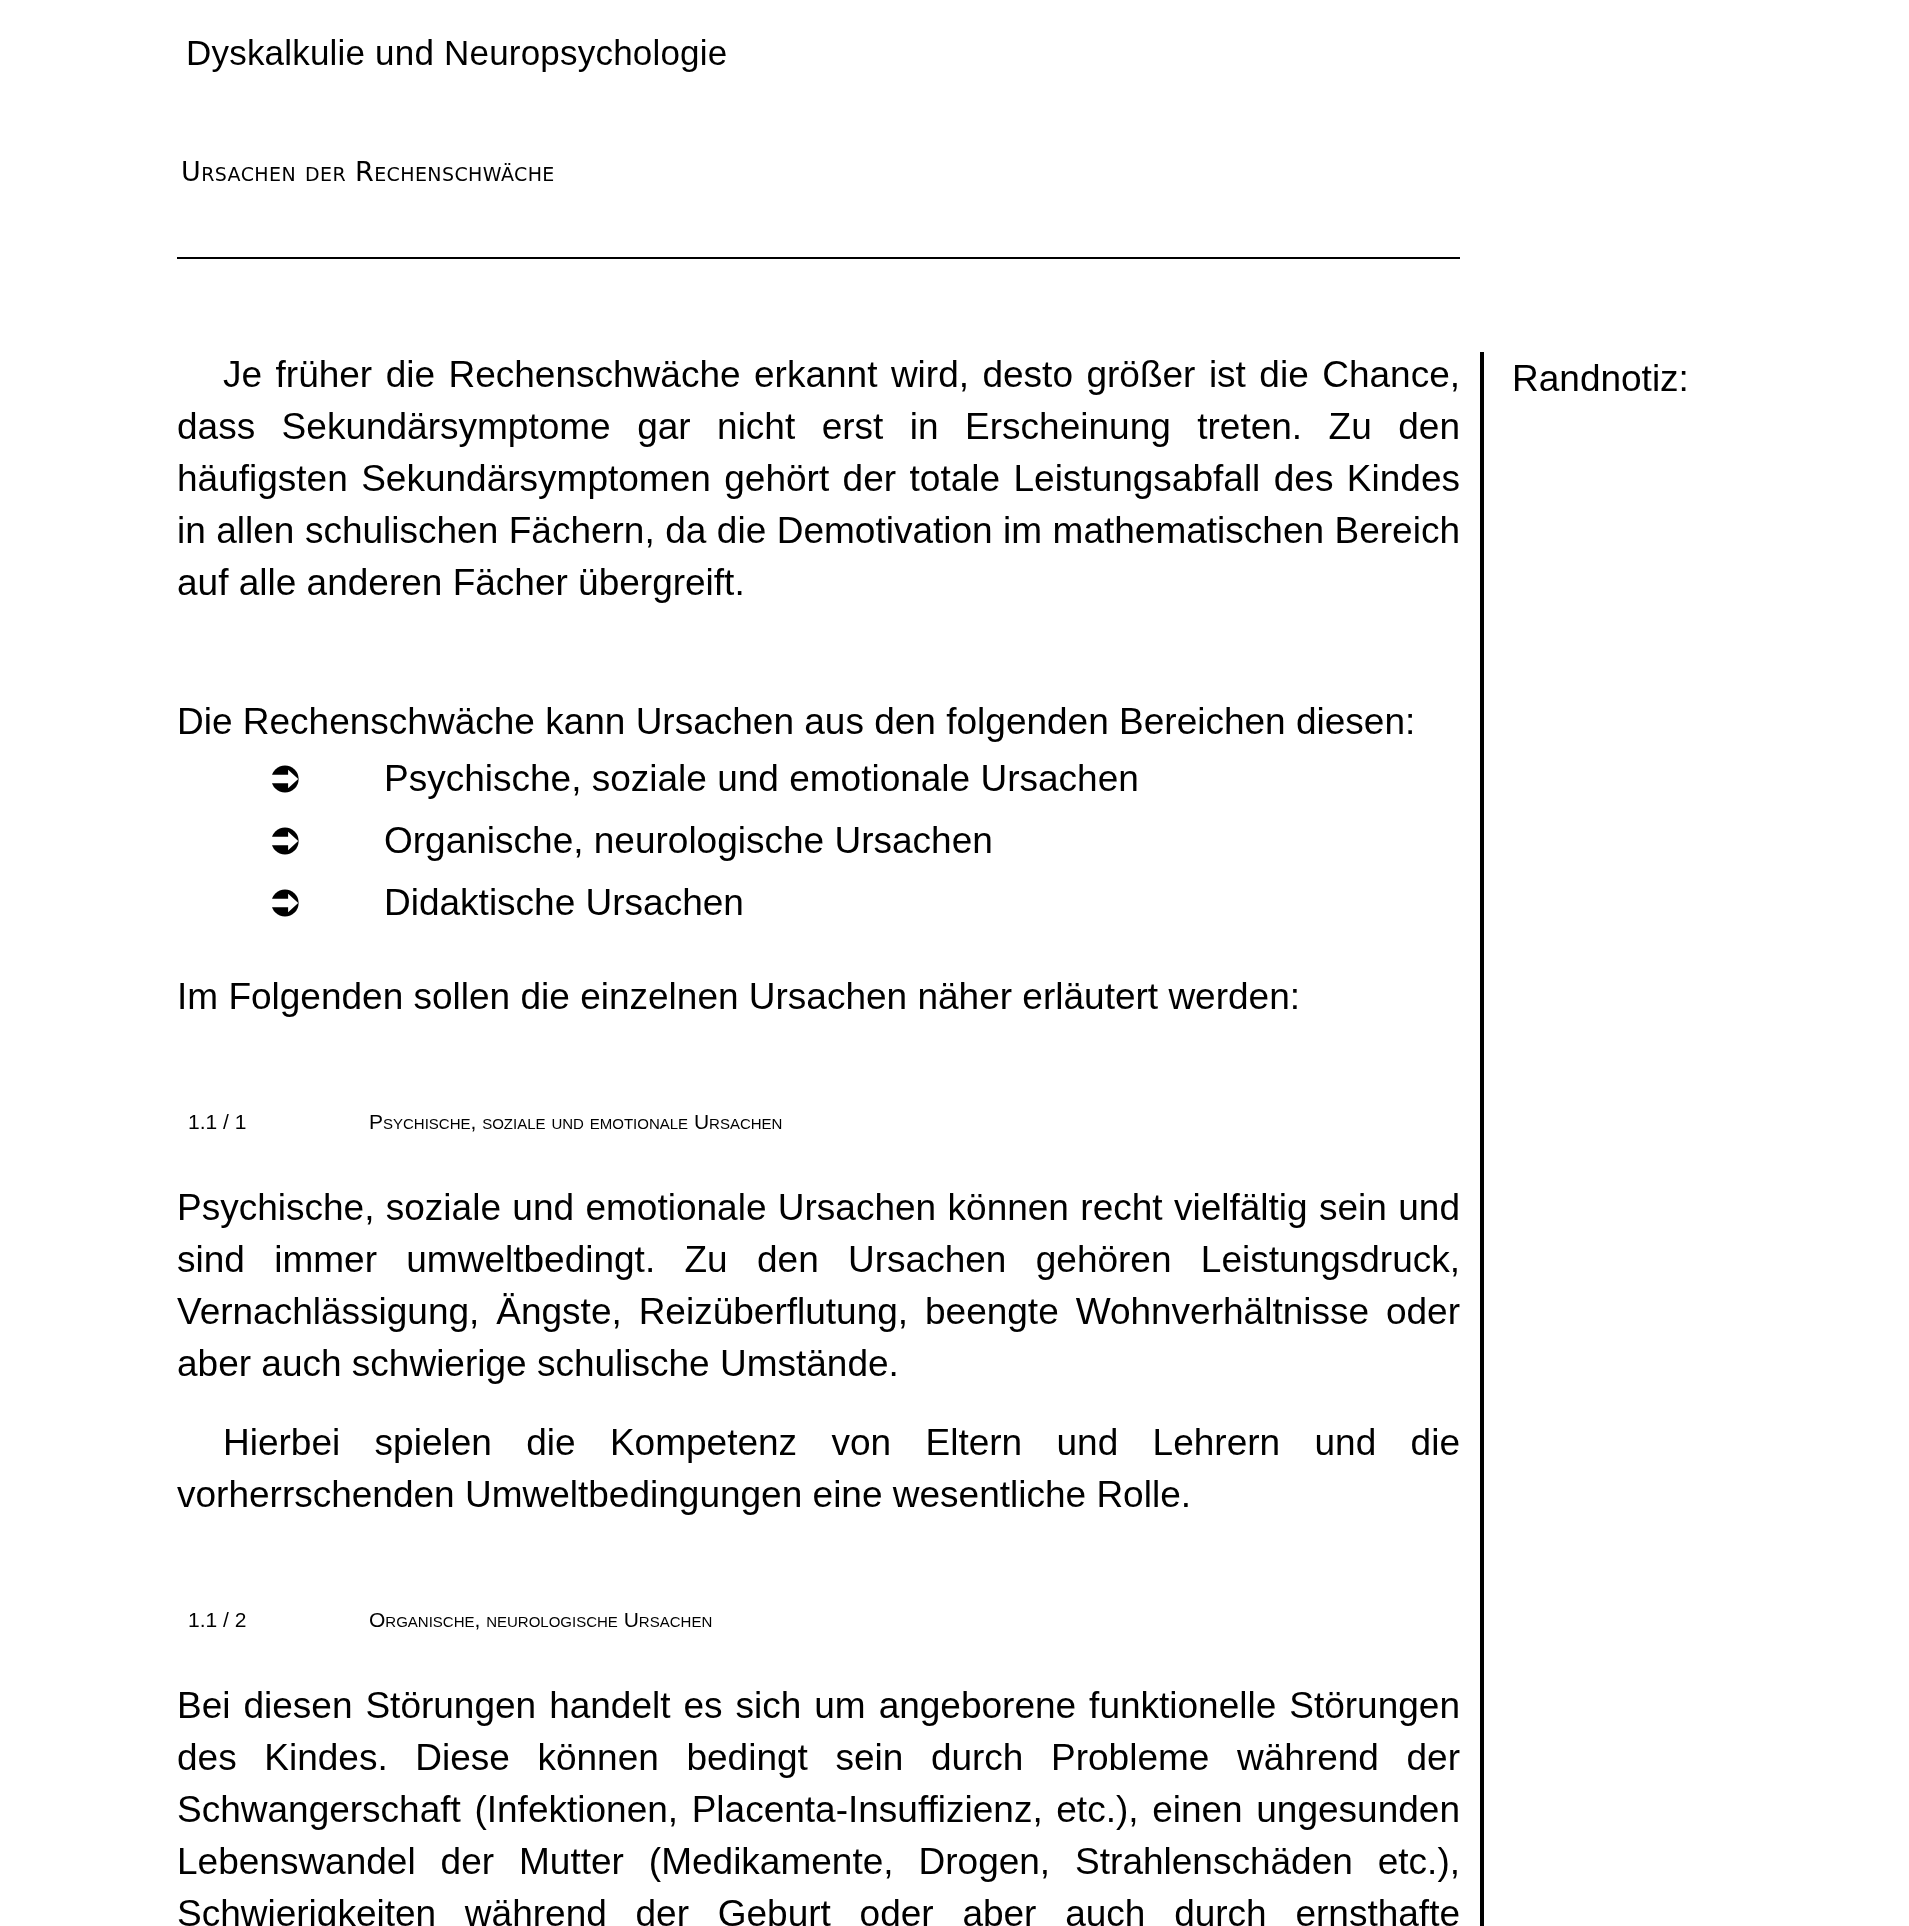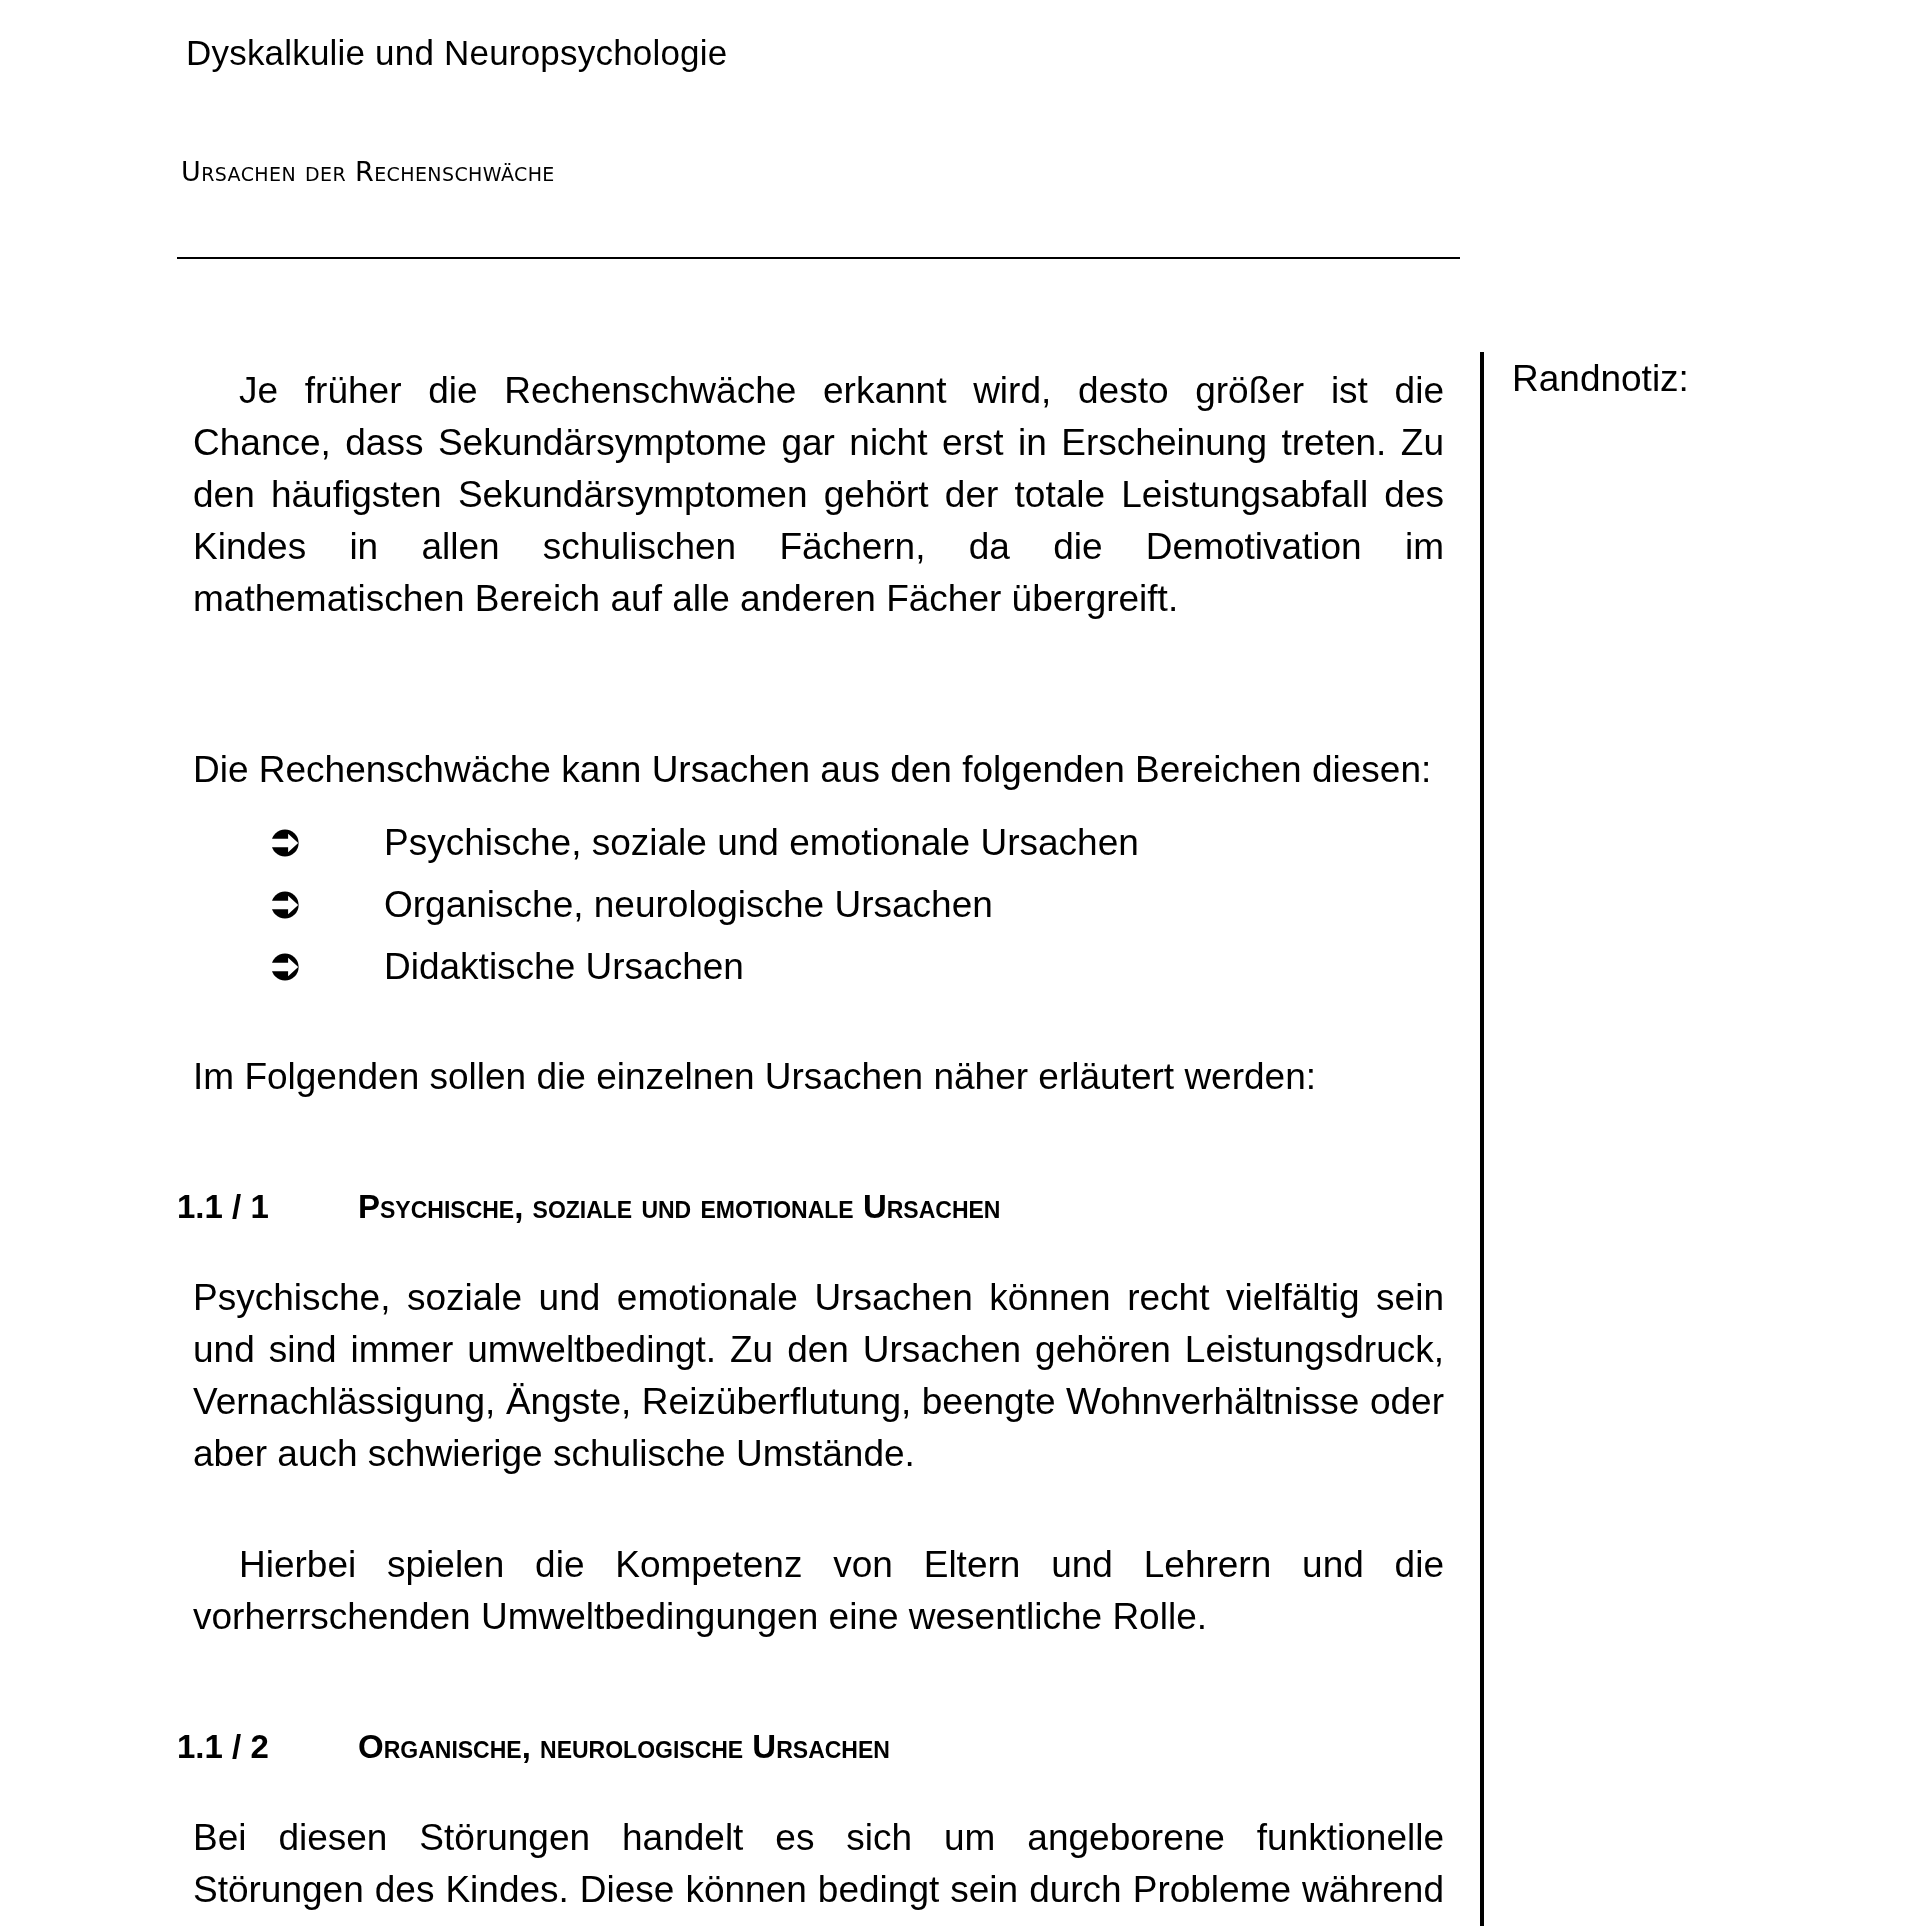--- a/index.html
+++ b/index.html
@@ -4,24 +4,24 @@
 <style>
   html, body { margin:0; padding:0; background:#ffffff; }
   body { width:1910px; height:2703px; position:relative; overflow:hidden; color:#000; font-family:"Liberation Sans", sans-serif; }
   .abs { position:absolute; }
   .doc-title { left:186px; top:33px; font-size:35px; font-weight:normal; letter-spacing:0.2px; white-space:nowrap; }
   .running-head { left:181px; top:156px; font-size:27px; font-variant:small-caps; font-family:"DejaVu Sans", sans-serif; letter-spacing:0.4px; white-space:nowrap; }
   .header-rule { left:177px; top:257px; width:1283px; height:2.3px; background:#000; }
   .vrule { left:1480px; top:352px; width:3.5px; height:2239px; background:#000; }
   .margin-note { left:1512px; top:358px; font-size:37px; white-space:nowrap; }
   .content { left:177px; top:349px; width:1283px; font-size:37px; line-height:52px; }
-  .p { margin:16px; text-align:justify; text-align-last:left; }
+  .p { margin:0; text-align:justify; text-align-last:left; }
   .indent { text-indent:46px; }
   .h1 { font-weight:bold; font-size:37px; font-variant:small-caps; margin:0; white-space:nowrap; }
-  .h2 { font-weight:bold; font-size:33px; font-variant:small-caps; margin:0; white-space:nowrap; }
+  .h2 { font-weight:normal; font-size:21px; font-variant:small-caps; margin:11px; white-space:nowrap; }
   .h2 .num { display:inline-block; width:181px; }
   .bullets { list-style:none; margin:0; padding:0; }
   .bullets li { display:flex; align-items:center; height:62px; }
   .bullet-icon { width:28px; height:28px; margin-left:94px; margin-right:85px; flex:0 0 auto; }
 </style>
 </head>
 <body>
 
 <div class="abs doc-title">Dyskalkulie und Neuropsychologie</div>
 <div class="abs running-head">Ursachen der Rechenschwäche</div>

